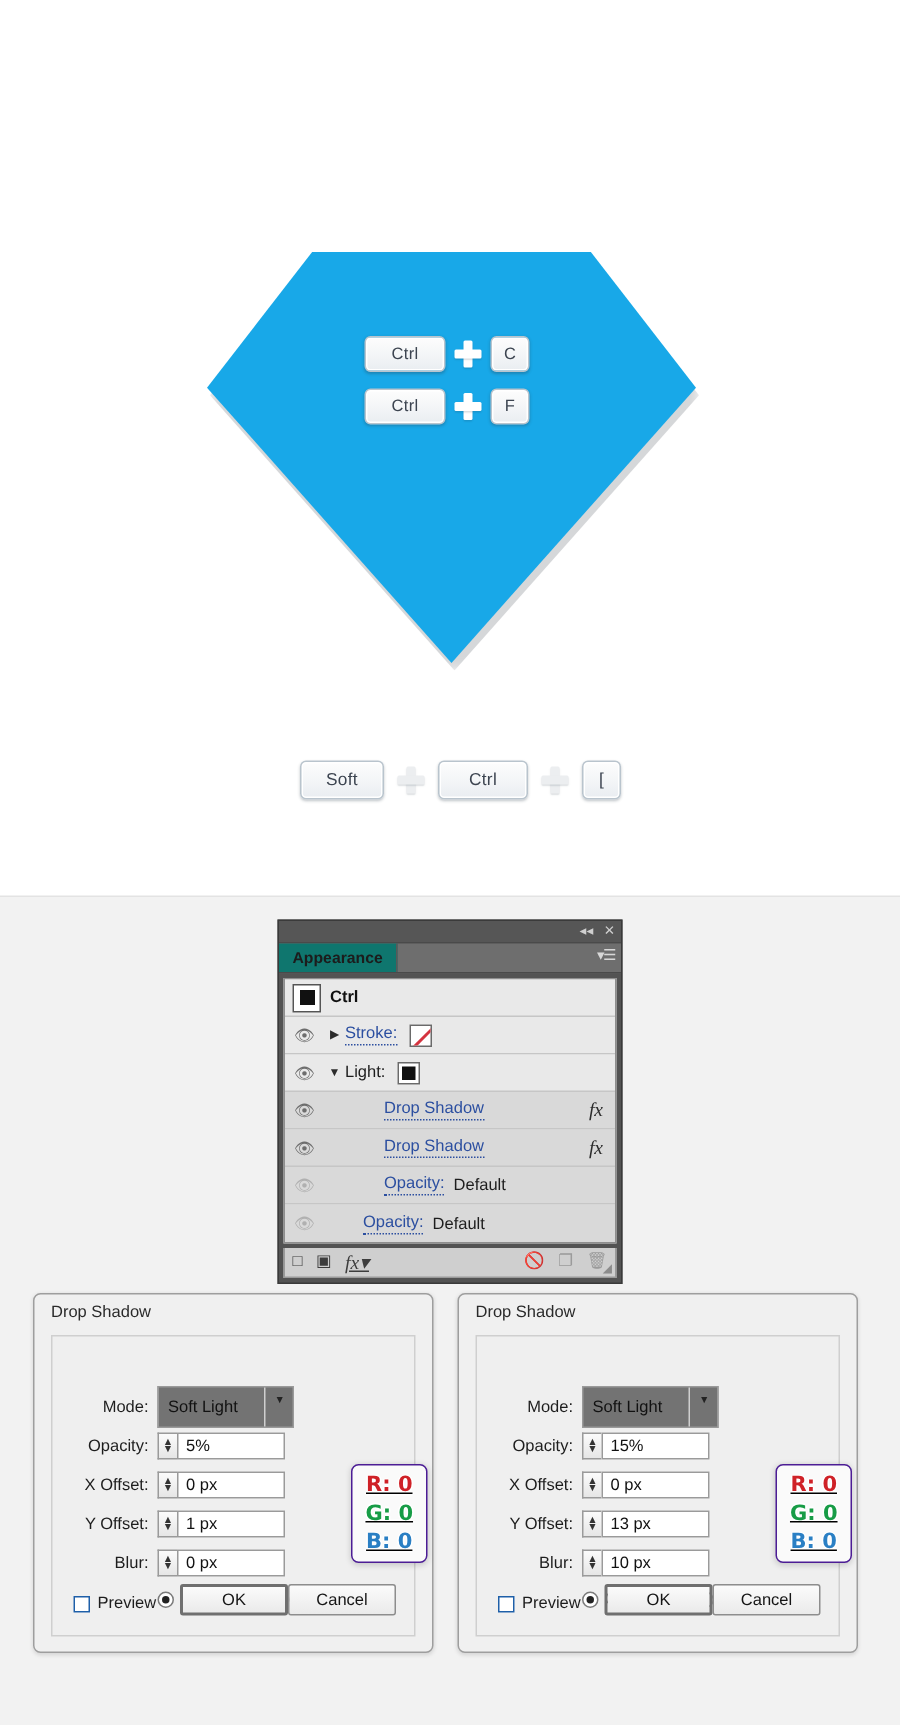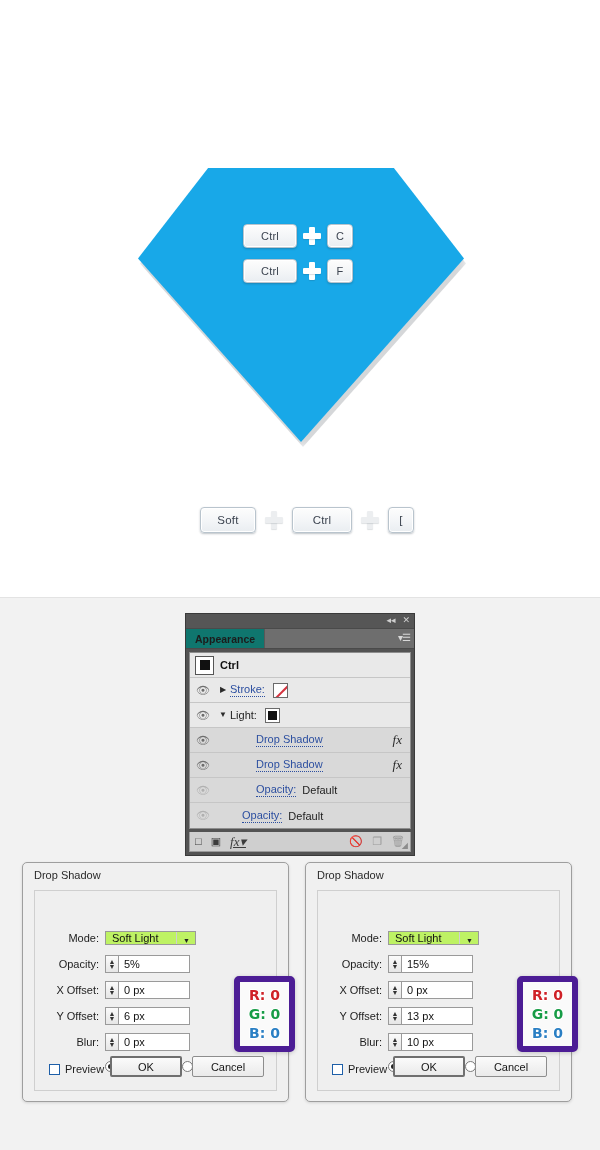--- a/index.html
+++ b/index.html
@@ -192,21 +192,21 @@
     box-sizing:border-box;display:flex;flex-direction:column;
     align-items:center;justify-content:center;line-height:5px;
     font-size:7px;color:#333;
   }
   .txtbox{
     height:18px;border:1px solid #9a9a9a;background:#fff;
     box-sizing:border-box;display:flex;align-items:center;
     padding-left:5px;font-size:11px;color:#111;width:72px;
   }
   .selbox{
-    height:14px;border:1px solid #9a9a9a;background:#bef264;box-sizing:border-box;
+    height:28px;border:1px solid #9a9a9a;background:#737373;box-sizing:border-box;
     display:flex;align-items:center;width:91px;font-size:11px;color:#111;
     padding-left:6px;position:relative;
   }
   .selbox .divider{position:absolute;right:18px;top:0;bottom:0;width:1px;background:#cfcfcf;}
   .selbox .caret{
     position:absolute;right:0;top:0;width:17px;height:16px;
     display:flex;align-items:center;justify-content:center;
     font-size:7px;color:#222;
   }
   .radio-row{position:absolute;display:flex;align-items:center;font-size:11px;color:#1d1d1d;}
@@ -224,30 +224,31 @@
     box-sizing:border-box;display:inline-block;
   }
   .btn{
     height:21px;border:1px solid #8d8d8d;border-radius:2px;
     background:linear-gradient(to bottom,#fbfbfb,#eaeaea);
     display:flex;align-items:center;justify-content:center;
     font-size:11px;color:#151515;box-sizing:border-box;width:72px;
   }
   .btn.primary{border:2px solid #6f6f6f;}
   .preview-row{position:absolute;left:14px;bottom:15px;display:flex;align-items:center;font-size:11px;color:#1d1d1d;}
-  .btn-row{position:absolute;right:12px;bottom:13px;display:flex;gap:10px;}
+  .btn-row{position:absolute;right:12px;bottom:13px;display:flex;gap:0;}
 
   .rgbcard{
     position:absolute;width:49px;height:64px;background:#fafafa;
-    border:6px solid #4c1d95;border-radius:5px;
+    border:1px solid #4c1d95;border-radius:5px;
     box-shadow:0 1px 4px rgba(0,0,0,.18);
     display:flex;flex-direction:column;align-items:center;justify-content:center;
     font-family:"DejaVu Sans",sans-serif;font-weight:bold;font-size:14px;
     line-height:19px;
     text-shadow:0 1px 0 #fff,1px 0 0 #fff,-1px 0 0 #fff,0 -1px 0 #fff;
+    text-decoration:underline;
   }
   .rgb-r{color:#cf2127;}
   .rgb-g{color:#179c46;}
   .rgb-b{color:#2a7fc4;}
 </style>
 </head>
 <body>
 
 <div class="canvas">
 
@@ -389,21 +390,21 @@
         </div>
       <div class="txtbox">0 px</div>
     </div>
 
     <div class="fld-row" style="left:1px;top:116px;">
       <span class="fld-label">Y Offset:</span>
       <div class="spin">
           <span>▲</span>
           <span>▼</span>
         </div>
-      <div class="txtbox">6 px</div>
+      <div class="txtbox">1 px</div>
     </div>
 
     <div class="fld-row" style="left:1px;top:142px;">
       <span class="fld-label">Blur:</span>
       <div class="spin">
           <span>▲</span>
           <span>▼</span>
         </div>
       <div class="txtbox">0 px</div>
     </div>

